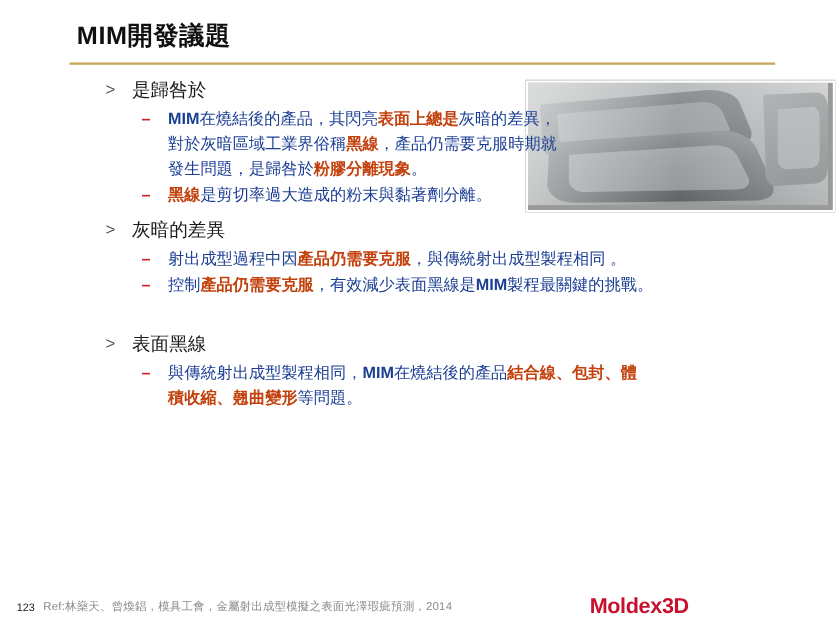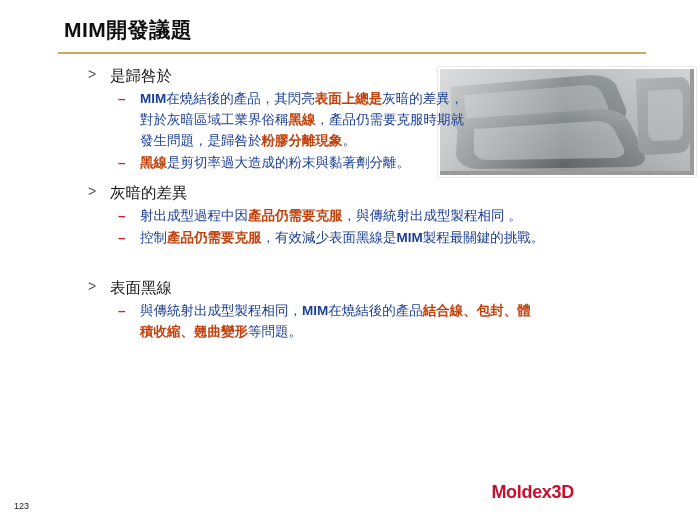--- a/index.html
+++ b/index.html
@@ -112,21 +112,21 @@
     position: absolute;
     left: 36px;
     bottom: 13px;
     font-size: 9.5px;
     color: #8a8a8a;
     letter-spacing: 0.2px;
   }
   .logo {
     position: absolute;
     right: 14px;
-    bottom: 22px;
+    bottom: 9px;
     font-size: 18px;
     font-weight: bold;
     color: #c8102e;
     letter-spacing: -0.3px;
     font-family: "Liberation Sans", sans-serif;
   }
 </style>
 </head>
 <body>
 
@@ -215,15 +215,16 @@
     </div>
 
     <div class="lvl2" style="width:400px;">
       <span class="marker">–</span>
       <span class="blue">與傳統射出成型製程相同，</span><span class="blue b">MIM</span><span class="blue">在燒結後的產品</span><span class="red b">結合線、包封、體積收縮、翹曲變形</span><span class="blue">等問題。</span>
     </div>
 
   </div>
 
   <div class="page-num">123</div>
+  <div class="ref">Ref:林燊天、曾煥錩，模具工會，金屬射出成型模擬之表面光澤瑕疵預測，2014</div>
   <div class="logo">Moldex3D</div>
 
 </div>
 
 </body></html>

